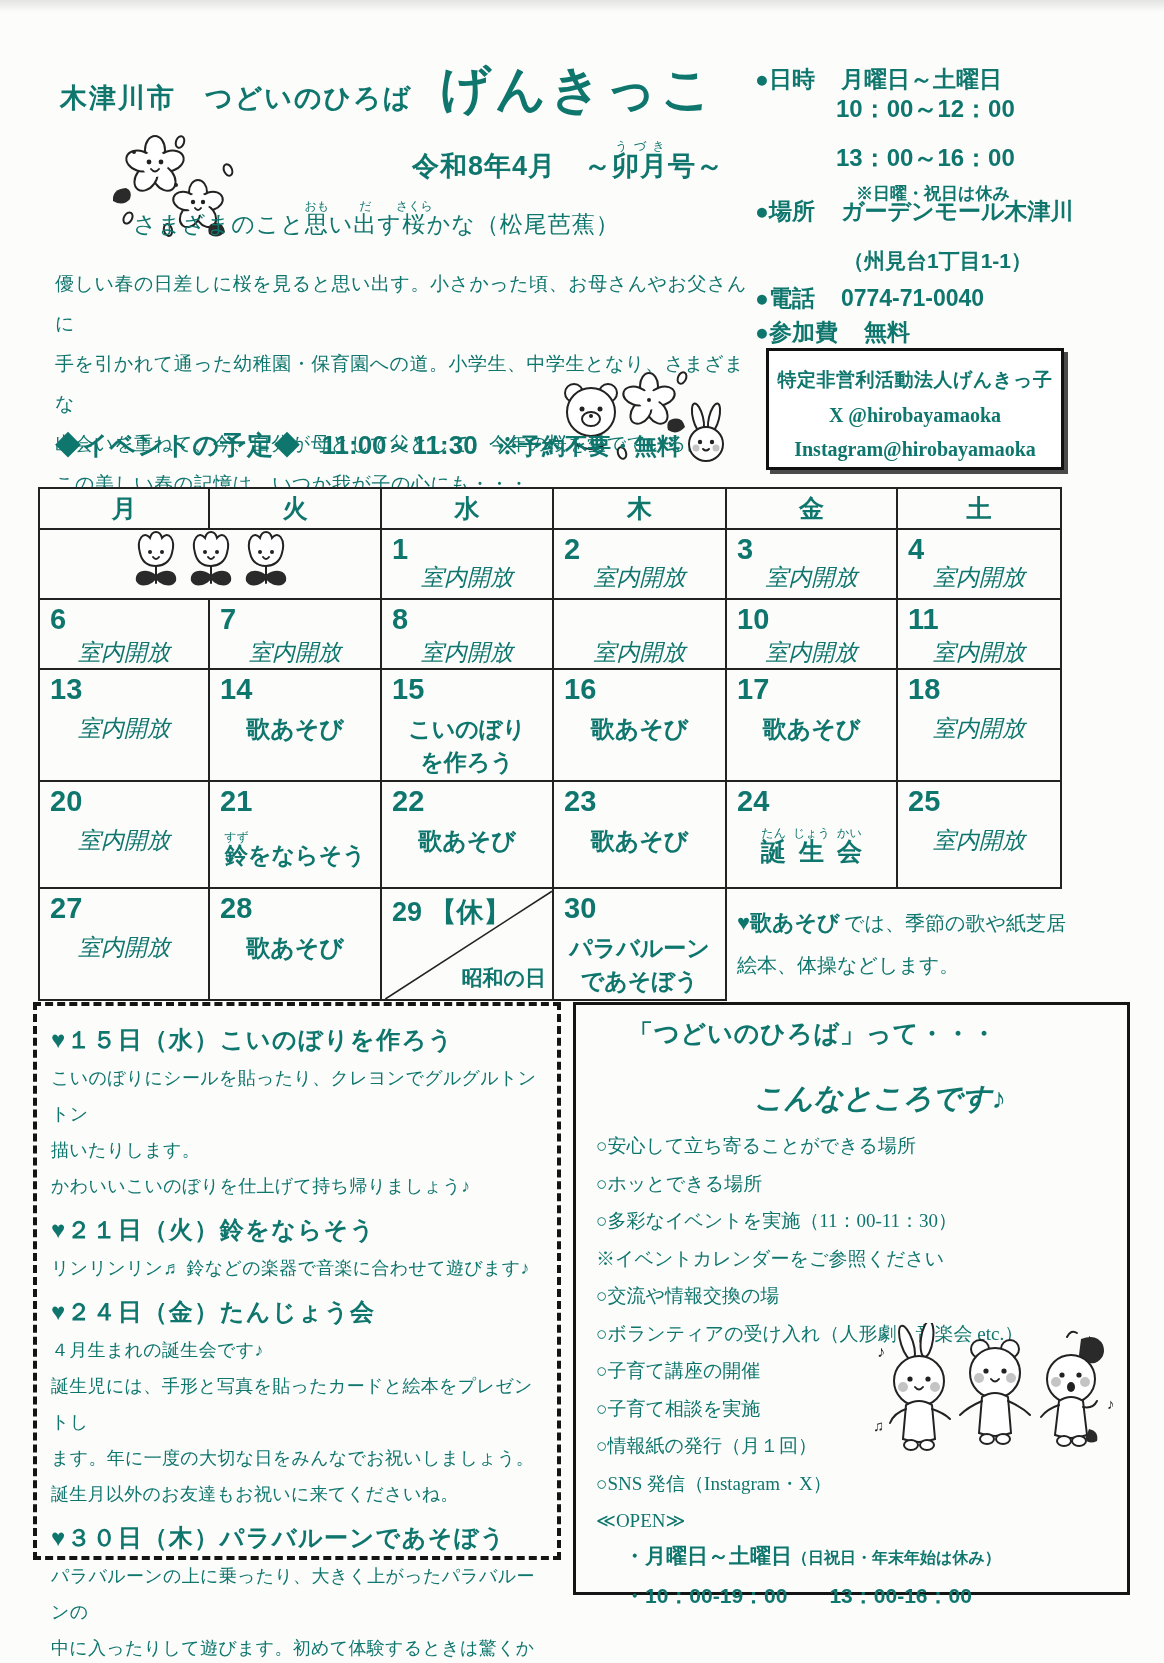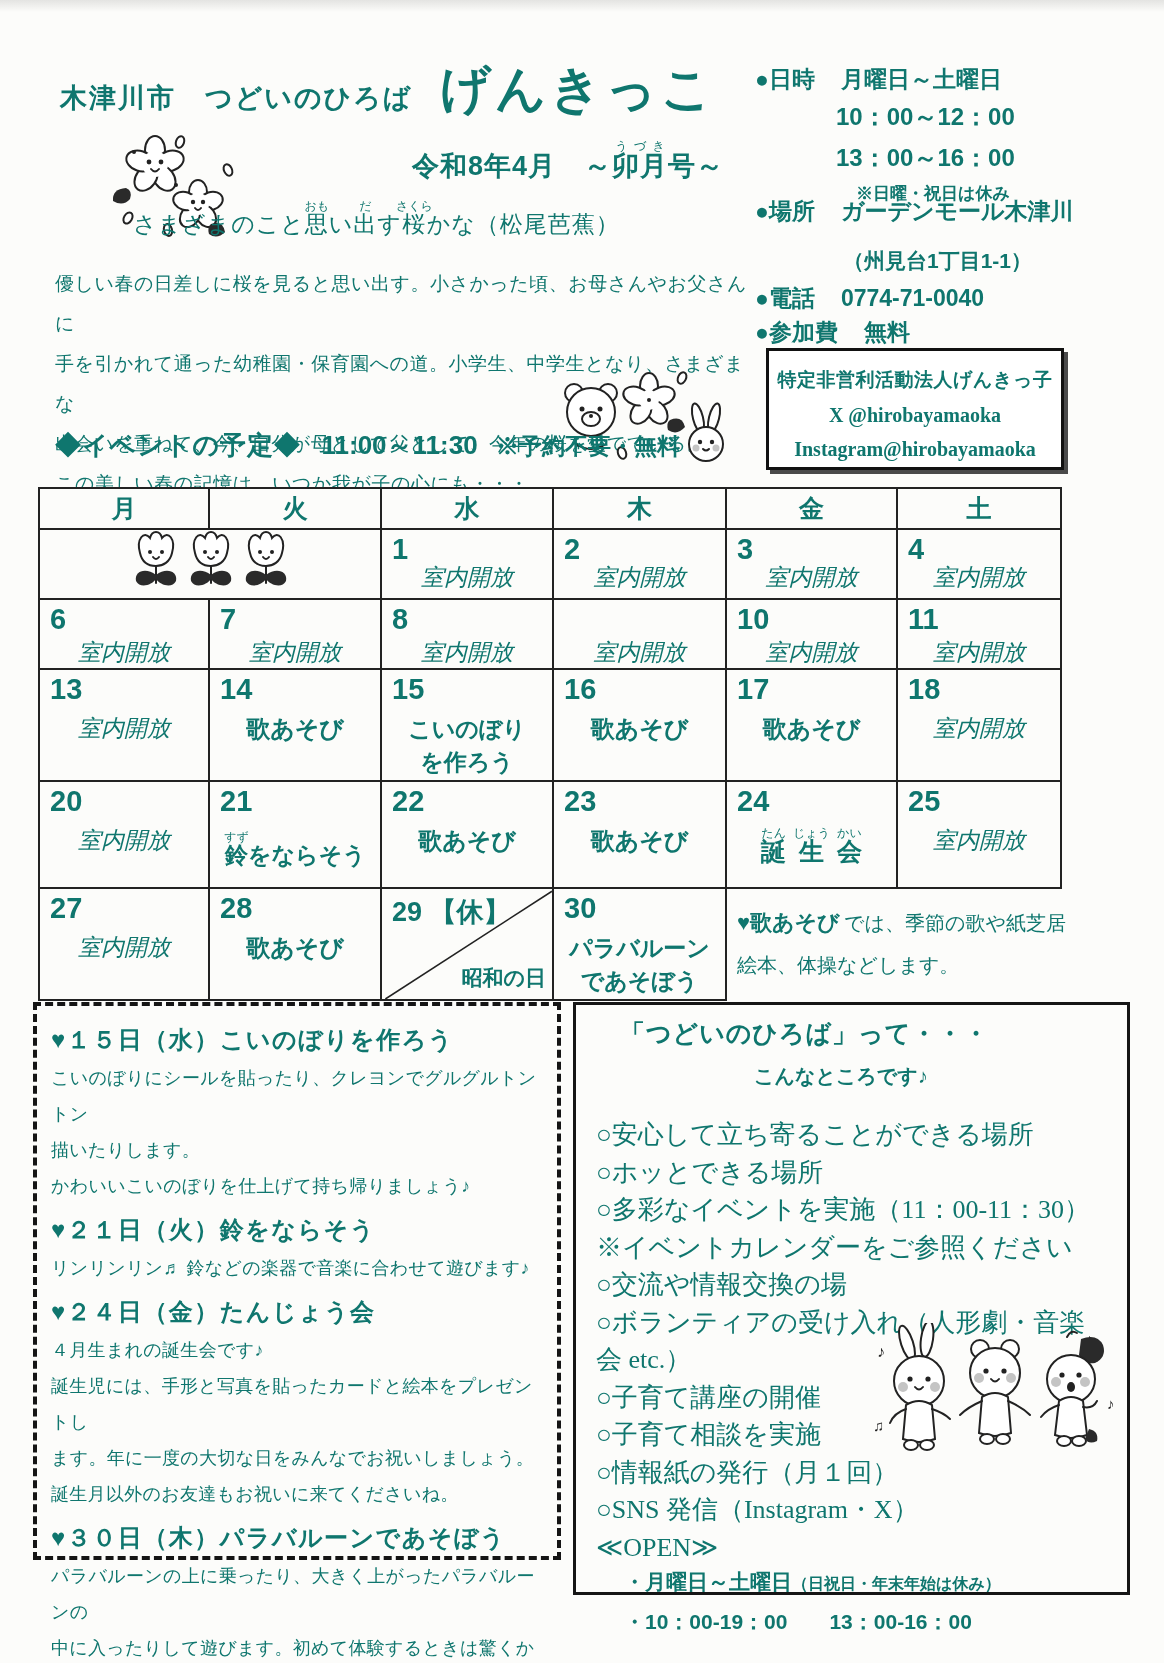--- a/index.html
+++ b/index.html
@@ -17,21 +17,21 @@
   .issue-line { position:absolute; left:412px; top:140px; font-size:27px; font-weight:700; letter-spacing:1px; }
   .haiku { position:absolute; left:133px; top:200px; font-size:23px; letter-spacing:1px; }
   ruby rt { font-size:12px; font-weight:400; letter-spacing:0; }
   .intro { position:absolute; left:55px; top:264px; width:700px; font-size:19px;
     line-height:40px; white-space:pre-line; letter-spacing:0.5px; }
 
   
   .info-row { position:absolute; font-weight:700; font-size:23px; }
   .info-row .val { margin-left:26px; }
   .i-datetime { left:755px; top:64px; }
-  .i-time1 { left:836px; top:101px; font-size:24px; }
+  .i-time1 { left:836px; top:93px; font-size:24px; }
   .i-time2 { left:836px; top:142px; font-size:24px; }
   .i-closed { left:856px; top:182px; font-size:17px; }
   .i-place { left:755px; top:196px; }
   .i-addr  { left:843px; top:247px; font-size:21px; }
   .i-tel   { left:755px; top:283px; }
   .i-fee   { left:755px; top:317px; }
 
   .npo-box { position:absolute; left:766px; top:348px; width:298px; height:122px;
     border:3px solid #111; box-shadow:4px 4px 0 #4a4a4a; background:#fff;
     text-align:center; box-sizing:border-box; padding-top:16px;font-weight:bold; }
@@ -79,23 +79,23 @@
   
   .events-box { position:absolute; left:33px; top:1002px; width:528px; height:558px;
     border:4px dashed #151515; background:#fcfcfa; box-sizing:border-box; padding:8px 14px; }
   .evt-title { font-size:24px; font-weight:700; letter-spacing:1.5px; margin:10px 0 4px; }
   .evt-body { font-family:"Liberation Serif", serif; font-size:18px; line-height:36px;
     white-space:pre-line; letter-spacing:0.3px; }
 
   
   .about-box { position:absolute; left:573px; top:1002px; width:557px; height:593px;
     border:3px solid #151515; background:#fcfcfa; box-sizing:border-box; padding:12px 20px; }
-  .about-title1 { font-size:25px; font-weight:700; margin-left:24px; letter-spacing:1px; }
-  .about-title2 { font-size:20px; font-weight:700; margin-left:158px; margin-top:13px; }
-  .about-items { margin-top:26px; font-family:"Liberation Serif", serif; font-size:26px; line-height:37.5px; }
+  .about-title1 { font-size:25px; font-weight:700; margin-left:32px; letter-spacing:1px; }
+  .about-title2 { font-size:29px; font-weight:700; margin-left:158px; margin-top:29px;font-style:italic; }
+  .about-items { margin-top:8px; font-family:"Liberation Serif", serif; font-size:19px; line-height:37.5px; }
   .open-line1 { margin-left:28px; margin-top:2px; font-size:21px; font-weight:700; }
   .open-line1 .small { font-size:16px; }
   .open-line2 { margin-left:28px; margin-top:12px; font-size:21px; font-weight:700; }
   .animals-svg { position:absolute; right:8px; top:318px; }
 
   svg .ln { stroke:#222; fill:none; stroke-width:2; stroke-linecap:round; }
   svg .wh { fill:#fff; stroke:#222; stroke-width:2; }
   svg .dk { fill:#2a2a2a; stroke:none; }
   svg .dot { fill:#222; stroke:none; }
   svg .cheek { fill:#c4c4c4; stroke:none; }

